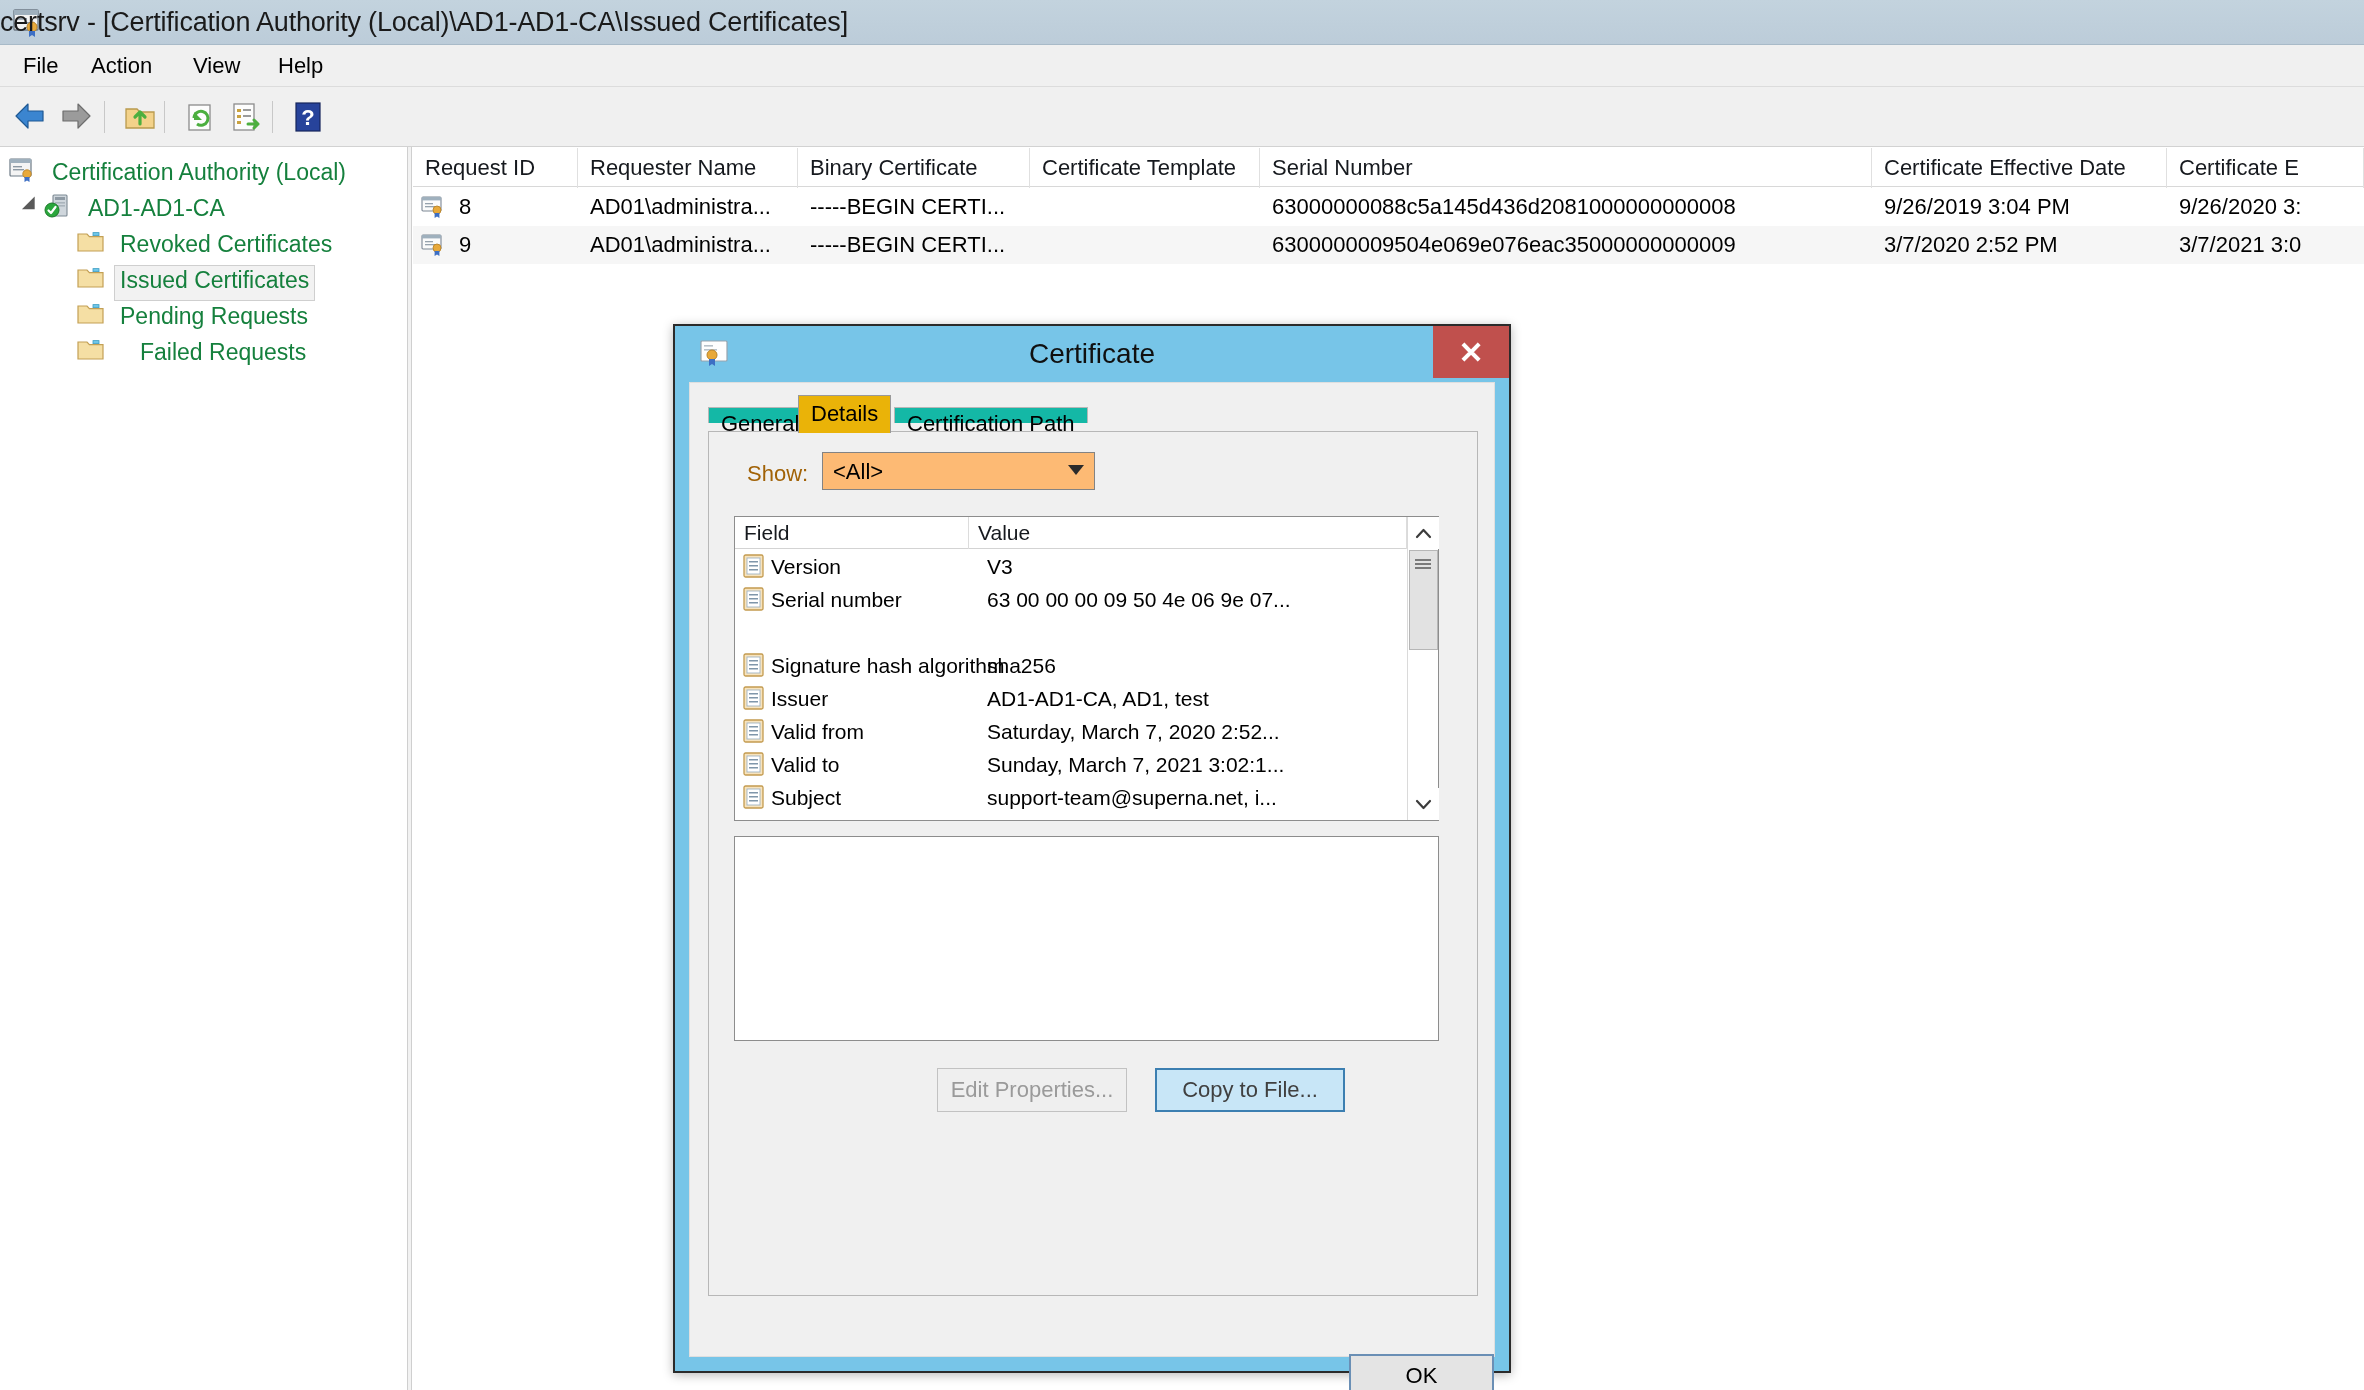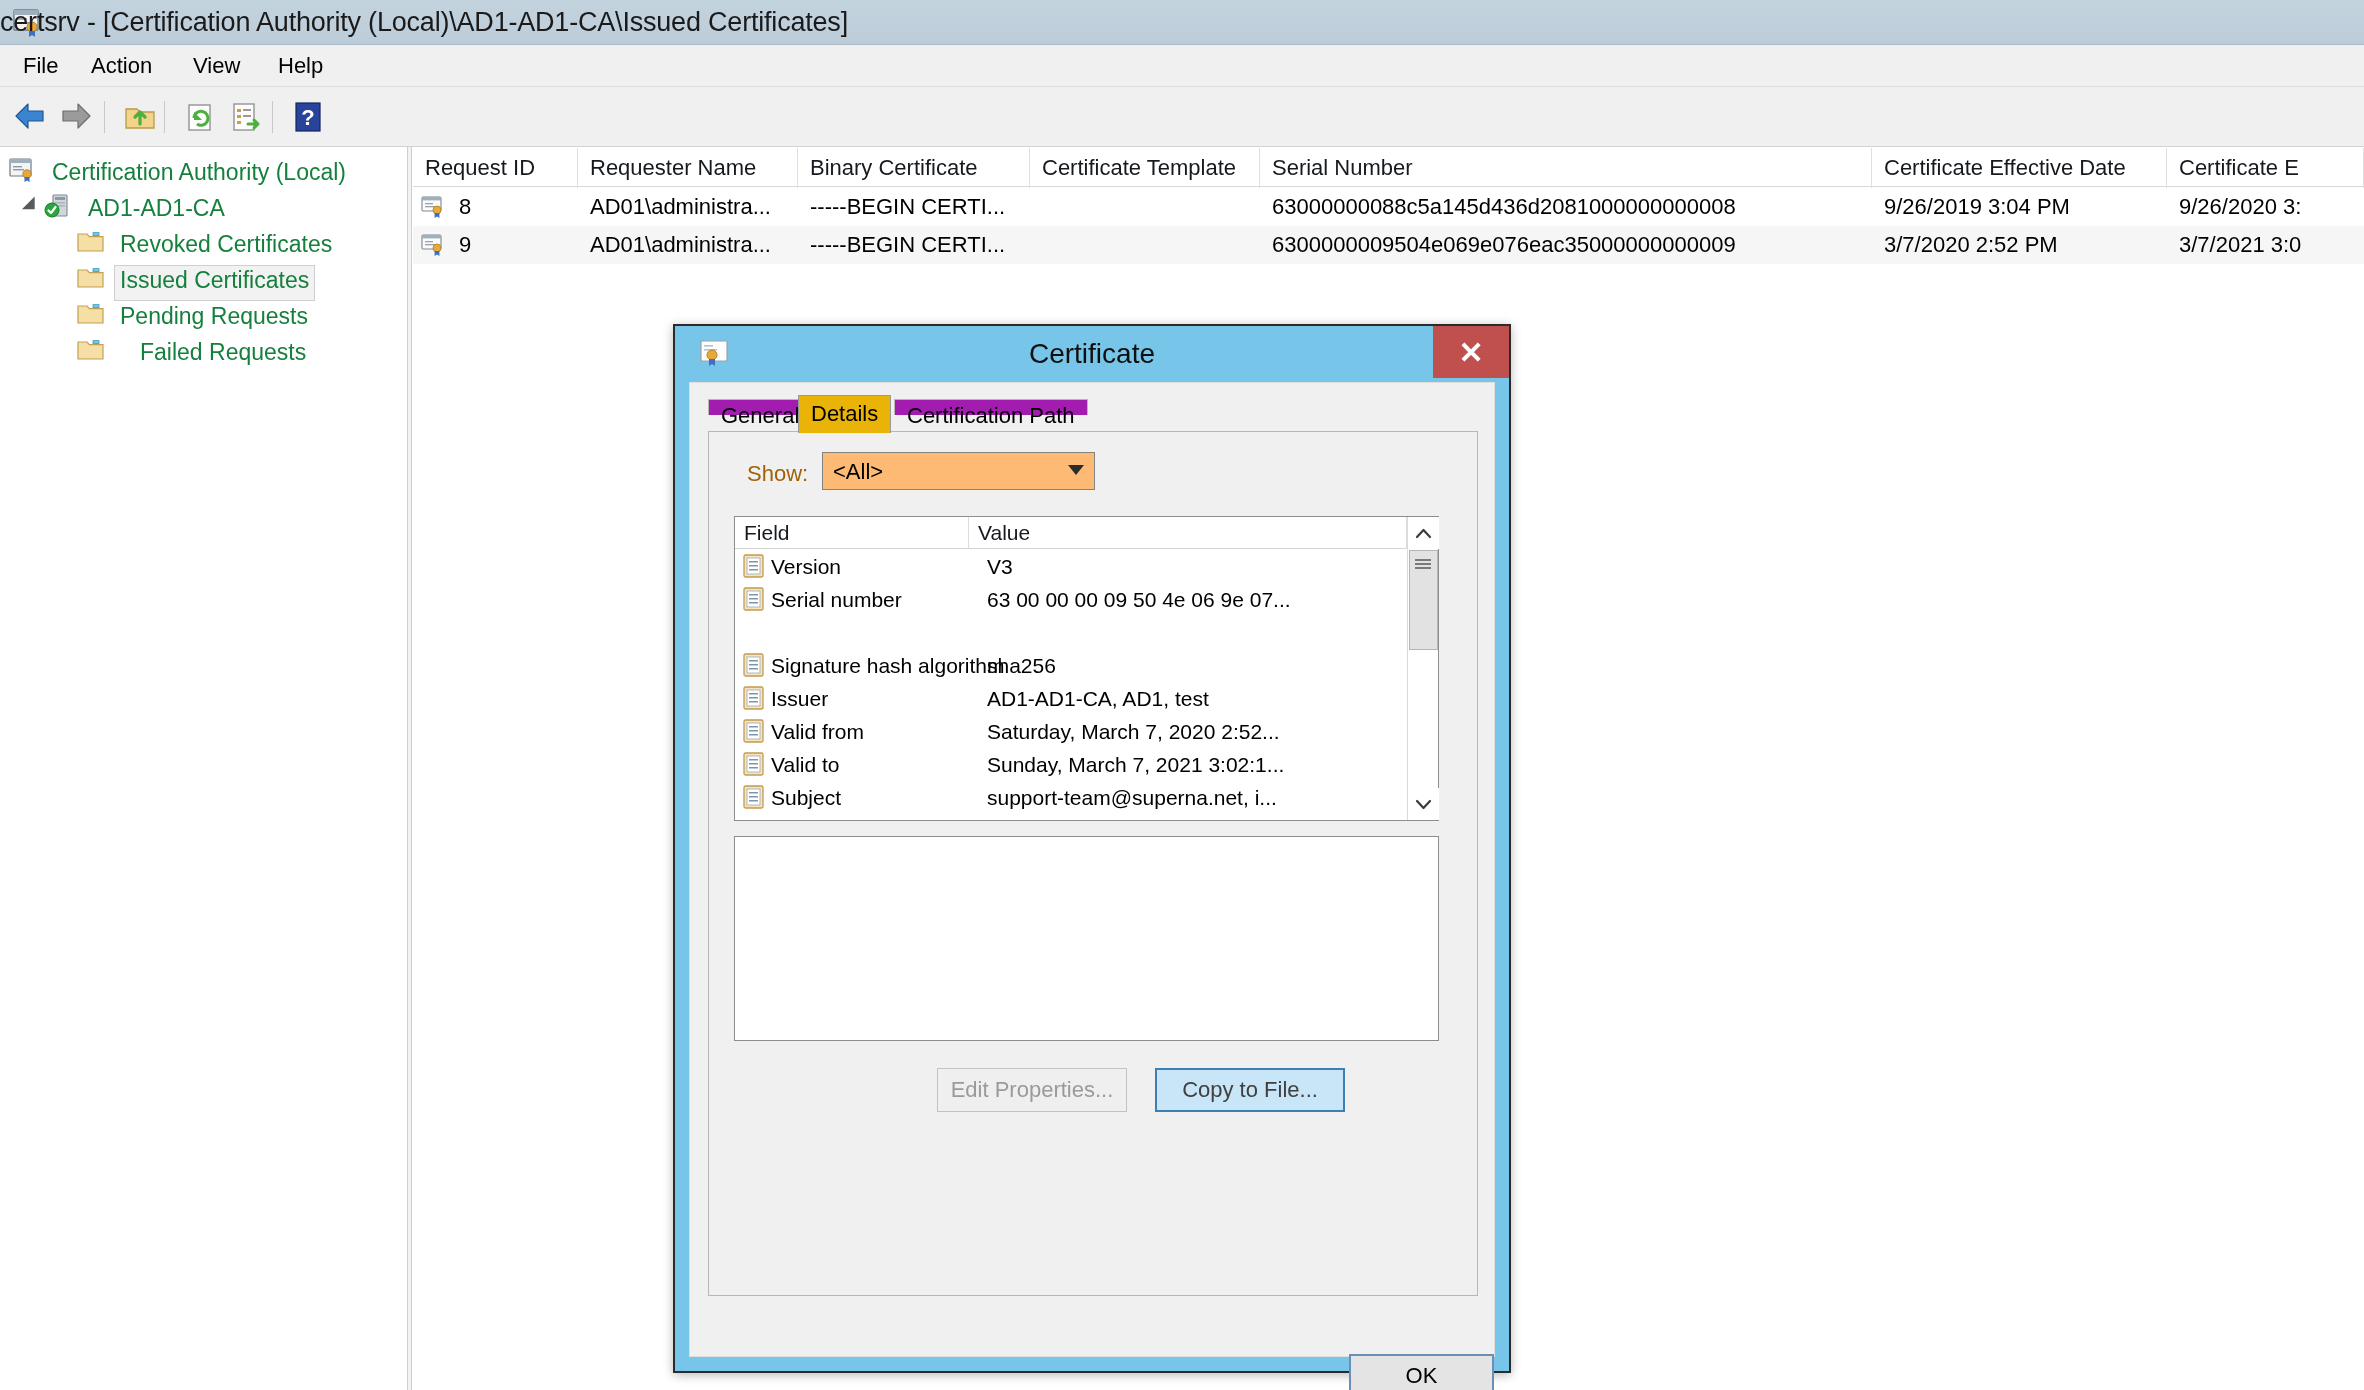--- a/index.html
+++ b/index.html
@@ -127,23 +127,23 @@
   .dlg-body {
     position: absolute; left: 14px; top: 56px; width: 806px; height: 975px;
     background: #f0f0f0; border: 1px solid #dfdfdf;
   }
 
   
   .tabstrip {
     position: absolute; left: 18px; top: 12px; width: 770px; height: 37px;
   }
   .tab {
-    position: absolute; top: 4px; height: 16px; line-height: 32px;
+    position: absolute; top: 12px; height: 16px; line-height: 32px;
     font-size: 22px; color: #000; padding: 0 12px;
-    background: #a21caf; border: 1px solid #b7b7b7; border-bottom: none;
+    background: #14b8a6; border: 1px solid #b7b7b7; border-bottom: none;
     cursor: pointer;
   }
   .tab.active {
     top: 0px; height: 38px; line-height: 36px;
     background: #eab308; border-color: #999; z-index: 3;
   }
   .tabpage {
     position: absolute; left: 18px; top: 48px; width: 770px; height: 865px;
     background: #f0f0f0; border: 1px solid #b7b7b7;
   }

